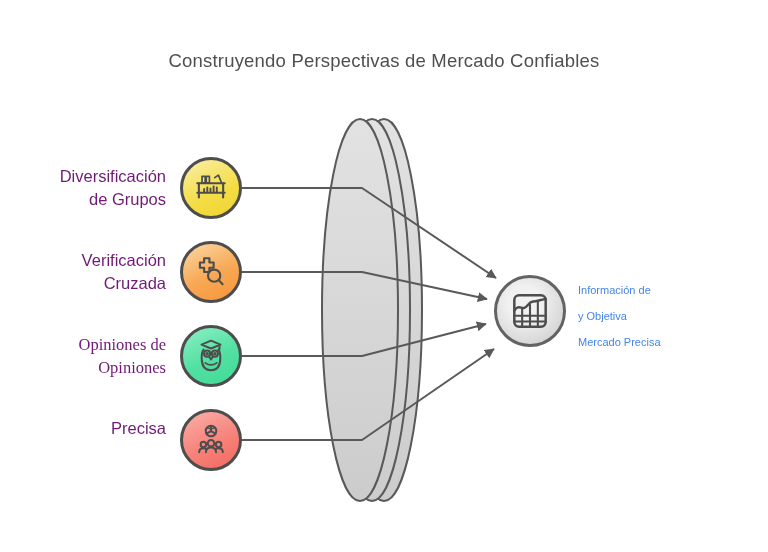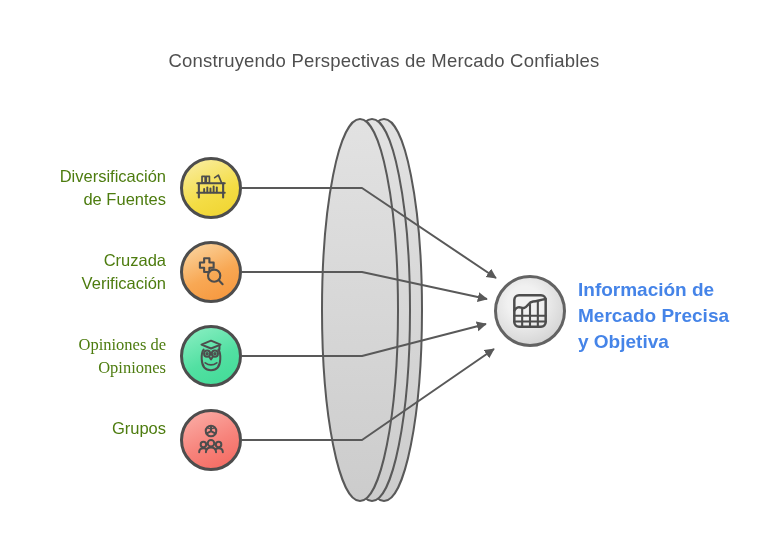--- a/index.html
+++ b/index.html
@@ -30,21 +30,21 @@
     letter-spacing: 0.2px;
     color: #4f4f4f;
   }
   .source-label {
     position: absolute;
     left: 6px;
     width: 160px;
     text-align: right;
     font-size: 16.5px;
     line-height: 23px;
-    color: #4d7c0f;
+    color: #701a75;
   }
   .node-circle {
     position: absolute;
     width: 56px;
     height: 56px;
     border: 3px solid #4d4d4d;
     border-radius: 50%;
     display: flex;
     align-items: center;
     justify-content: center;
@@ -67,24 +67,23 @@
     display: flex;
     align-items: center;
     justify-content: center;
     box-sizing: content-box;
   }
   .result-label {
     position: absolute;
     left: 578px;
     top: 277px;
     width: 182px;
-    font-size: 19px;
+    font-size: 11px;
     line-height: 26px;
     color: #4584e8;
-    font-weight: bold;
   }
 </style>
 </head>
 <body>
 
 <div id="canvas">
 
   <svg id="diagram-svg" viewBox="0 0 768 552" xmlns="http://www.w3.org/2000/svg">
     <defs>
       <linearGradient id="lensGrad" x1="0" y1="0" x2="0" y2="1">
@@ -108,21 +107,21 @@
       <polyline points="242,272 362,272 487,299" marker-end="url(#arrowHead)"></polyline>
       <polyline points="242,356 362,356 486,324" marker-end="url(#arrowHead)"></polyline>
       <polyline points="242,440 362,440 494,349" marker-end="url(#arrowHead)"></polyline>
     </g>
   </svg>
 
   <div class="page-title">Construyendo Perspectivas de Mercado Confiables</div>
 
   <div class="source-label" style="top:165px;">
     <div>Diversificación</div>
-    <div>de Fuentes</div>
+    <div>de Grupos</div>
   </div>
   <div class="node-circle node-yellow" style="left:180px; top:157px;">
     <span class="node-icon">
       <svg width="38" height="38" viewBox="0 0 36 36" fill="none" stroke="#4d4d4d" stroke-width="2" stroke-linecap="round" stroke-linejoin="round">
         <path d="M5 13.5 H31"></path>
         <path d="M5 22.5 H31"></path>
         <path d="M6.5 13.5 V27"></path>
         <path d="M29.5 13.5 V27"></path>
         <rect x="9.5" y="7" width="3" height="6" stroke-width="1.6"></rect>
         <rect x="13.5" y="7" width="3" height="6" stroke-width="1.6"></rect>
@@ -130,22 +129,22 @@
         <path d="M11.5 19 V22" stroke-width="1.8"></path>
         <path d="M14.5 17.5 V22" stroke-width="1.8"></path>
         <path d="M17.5 18.5 V22" stroke-width="1.8"></path>
         <path d="M20.5 16.5 V22" stroke-width="1.8"></path>
         <path d="M23.5 17.5 V22" stroke-width="1.8"></path>
       </svg>
     </span>
   </div>
 
   <div class="source-label" style="top:249px;">
+    <div>Verificación</div>
     <div>Cruzada</div>
-    <div>Verificación</div>
   </div>
   <div class="node-circle node-orange" style="left:180px; top:241px;">
     <span class="node-icon">
       <svg width="38" height="38" viewBox="0 0 36 36" fill="none" stroke="#4d4d4d" stroke-width="2" stroke-linecap="round" stroke-linejoin="round">
         <path d="M11.5 5 H16.5 V9 H20.5 V14 H16.5 V18 H11.5 V14 H7.5 V9 H11.5 Z"></path>
         <circle cx="21" cy="21.5" r="5.8"></circle>
         <path d="M25.4 25.9 L29 29.5"></path>
       </svg>
     </span>
   </div>
@@ -164,21 +163,21 @@
         <circle cx="21.7" cy="15.8" r="2.9"></circle>
         <circle cx="14.3" cy="15.8" r="0.7" fill="#4d4d4d"></circle>
         <circle cx="21.7" cy="15.8" r="0.7" fill="#4d4d4d"></circle>
         <path d="M16.6 19.2 L18 21.2 L19.4 19.2"></path>
         <path d="M12.5 24.5 Q18 28.5 23.5 24.5" stroke-width="1.6"></path>
       </svg>
     </span>
   </div>
 
   <div class="source-label" style="top:417px;">
-    <div>Grupos</div>
+    <div>Precisa</div>
   </div>
   <div class="node-circle node-red" style="left:180px; top:409px;">
     <span class="node-icon">
       <svg width="38" height="38" viewBox="0 0 36 36" fill="none" stroke="#4d4d4d" stroke-width="1.9" stroke-linecap="round" stroke-linejoin="round">
         <circle cx="18" cy="9.5" r="5"></circle>
         <path d="M18 9.5 L18 4.8"></path>
         <path d="M18 9.5 L13.7 12"></path>
         <path d="M18 9.5 L22.3 12"></path>
         <path d="M14.2 6.3 Q18 8.3 21.8 6.3" stroke-width="1.4"></path>
         <circle cx="10.8" cy="22.3" r="2.6"></circle>
@@ -199,17 +198,17 @@
         <path d="M7 26.5 H37" stroke-width="2"></path>
         <path d="M7 32 H37" stroke-width="2"></path>
         <path d="M14.5 19.6 V37" stroke-width="2"></path>
         <path d="M22 16 V37" stroke-width="2"></path>
         <path d="M29.5 12.4 V37" stroke-width="2"></path>
       </svg>
     </span>
   </div>
   <div class="result-label">
     <div>Información de</div>
+    <div>y Objetiva</div>
     <div>Mercado Precisa</div>
-    <div>y Objetiva</div>
   </div>
 
 </div>
 
 </body></html>

